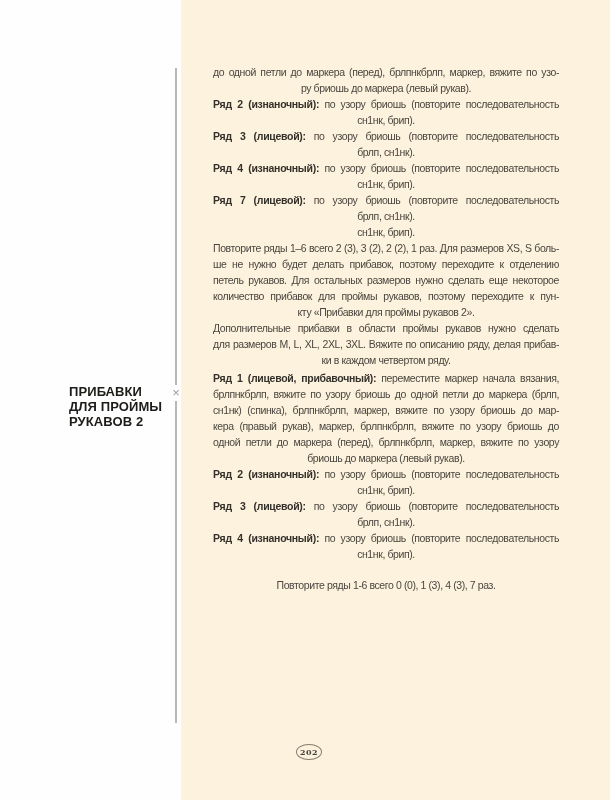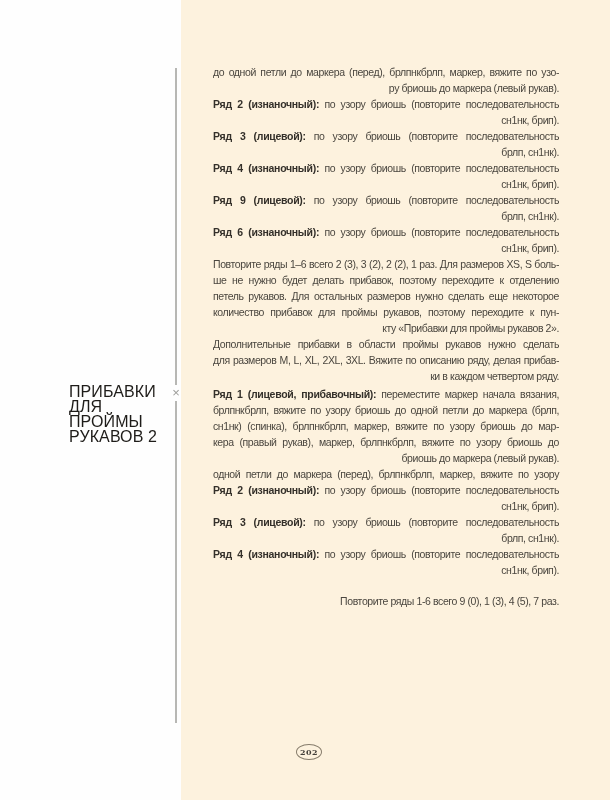--- a/index.html
+++ b/index.html
@@ -42,22 +42,22 @@
     color: #9c9c99;
     line-height: 1;
   }
   
   .sidebar-heading {
     position: absolute;
     left: 69px;
     top: 384px;
     width: 100px;
     color: #1e1c19;
-    font-weight: normal;
-    font-size: 16px;
+    font-weight: bold;
+    font-size: 13px;
     line-height: 15px;
     letter-spacing: 0.1px;
   }
   
   .text-column {
     position: absolute;
     left: 213px;
     top: 64px;
     width: 346px;
     color: #4a463f;
@@ -65,21 +65,21 @@
     line-height: 16px;
     letter-spacing: -0.4px;
   }
   .para { margin: 0; }
   .para:nth-child(2) { }
   .para:nth-child(3) { }
   .para:nth-child(4) { margin-top: 2px; }
   .para:nth-child(5) { margin-top: 15px; }
   .line {
     white-space: nowrap;
-    text-align: right;
+    text-align: center;
   }
   .line.just {
     text-align: justify;
     text-align-last: justify;
   }
   .line b {
     font-weight: bold;
     color: #34302a;
     letter-spacing: -0.3px;
   }
@@ -137,53 +137,52 @@
   <div class="text-column">
       <div class="para">
         <div class="line just"><span>до одной петли до маркера (перед), брлпнкбрлп, маркер, вяжите по узо-</span></div>
         <div class="line"><span>ру бриошь до маркера (левый рукав).</span></div>
         <div class="line just"><b>Ряд 2 (изнаночный):</b><span> по узору бриошь (повторите последовательность</span></div>
         <div class="line"><span>сн1нк, брип).</span></div>
         <div class="line just"><b>Ряд 3 (лицевой):</b><span> по узору бриошь (повторите последовательность</span></div>
         <div class="line"><span>брлп, сн1нк).</span></div>
         <div class="line just"><b>Ряд 4 (изнаночный):</b><span> по узору бриошь (повторите последовательность</span></div>
         <div class="line"><span>сн1нк, брип).</span></div>
-        <div class="line just"><b>Ряд 9 (лицевой):</b><span> по узору бриошь (повторите последовательность</span></div>
+        <div class="line just"><b>Ряд 7 (лицевой):</b><span> по узору бриошь (повторите последовательность</span></div>
         <div class="line"><span>брлп, сн1нк).</span></div>
-        <div class="line just"><b>Ряд 6 (изнаночный):</b><span> по узору бриошь (повторите последовательность</span></div>
         <div class="line"><span>сн1нк, брип).</span></div>
       </div>
       <div class="para">
         <div class="line just"><span>Повторите ряды 1–6 всего 2 (3), 3 (2), 2 (2), 1 раз. Для размеров XS, S боль-</span></div>
         <div class="line just"><span>ше не нужно будет делать прибавок, поэтому переходите к отделению</span></div>
         <div class="line just"><span>петель рукавов. Для остальных размеров нужно сделать еще некоторое</span></div>
         <div class="line just"><span>количество прибавок для проймы рукавов, поэтому переходите к пун-</span></div>
         <div class="line"><span>кту «Прибавки для проймы рукавов 2».</span></div>
       </div>
       <div class="para">
         <div class="line just"><span>Дополнительные прибавки в области проймы рукавов нужно сделать</span></div>
         <div class="line just"><span>для размеров M, L, XL, 2XL, 3XL. Вяжите по описанию ряду, делая прибав-</span></div>
         <div class="line"><span>ки в каждом четвертом ряду.</span></div>
       </div>
       <div class="para">
         <div class="line just"><b>Ряд 1 (лицевой, прибавочный):</b><span> переместите маркер начала вязания,</span></div>
         <div class="line just"><span>брлпнкбрлп, вяжите по узору бриошь до одной петли до маркера (брлп,</span></div>
         <div class="line just"><span>сн1нк) (спинка), брлпнкбрлп, маркер, вяжите по узору бриошь до мар-</span></div>
         <div class="line just"><span>кера (правый рукав), маркер, брлпнкбрлп, вяжите по узору бриошь до</span></div>
+        <div class="line just"><span>одной петли до маркера (перед), брлпнкбрлп, маркер, вяжите по узору</span></div>
         <div class="line"><span>бриошь до маркера (левый рукав).</span></div>
-        <div class="line just"><span>одной петли до маркера (перед), брлпнкбрлп, маркер, вяжите по узору</span></div>
         <div class="line just"><b>Ряд 2 (изнаночный):</b><span> по узору бриошь (повторите последовательность</span></div>
         <div class="line"><span>сн1нк, брип).</span></div>
         <div class="line just"><b>Ряд 3 (лицевой):</b><span> по узору бриошь (повторите последовательность</span></div>
         <div class="line"><span>брлп, сн1нк).</span></div>
         <div class="line just"><b>Ряд 4 (изнаночный):</b><span> по узору бриошь (повторите последовательность</span></div>
         <div class="line"><span>сн1нк, брип).</span></div>
       </div>
       <div class="para">
-        <div class="line"><span>Повторите ряды 1-6 всего 9 (0), 1 (3), 4 (5), 7 раз.</span></div>
+        <div class="line"><span>Повторите ряды 1-6 всего 0 (0), 1 (3), 4 (3), 7 раз.</span></div>
       </div>
     </div>
 
   <div class="page-number-oval">
     <span>202</span>
   </div>
 
   <div class="watermark">PassionForum.ru</div>
 </div>
 

